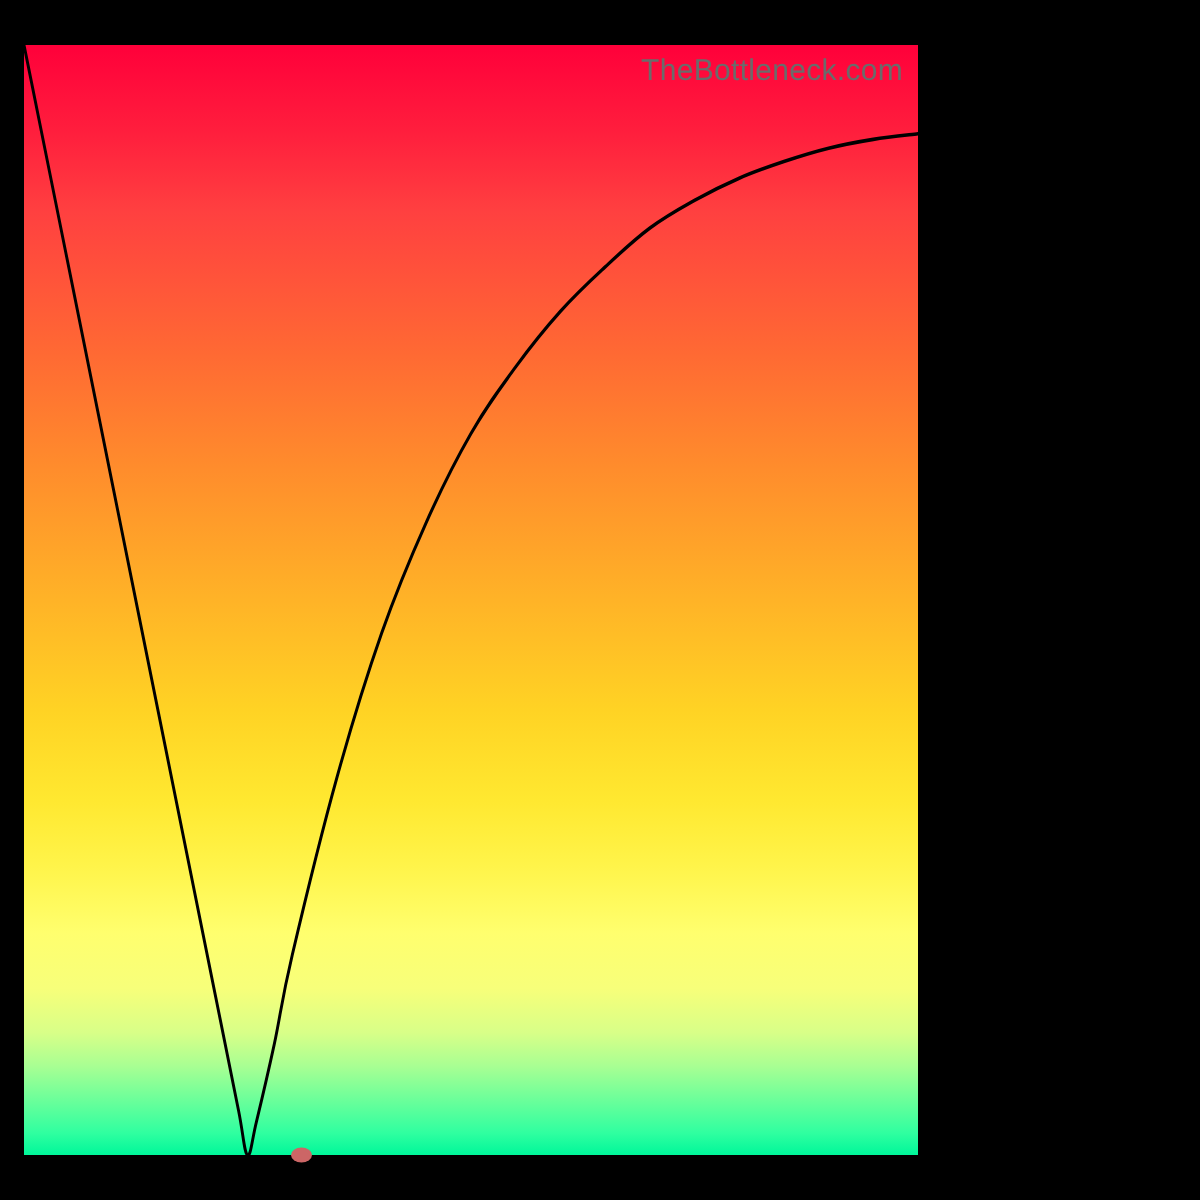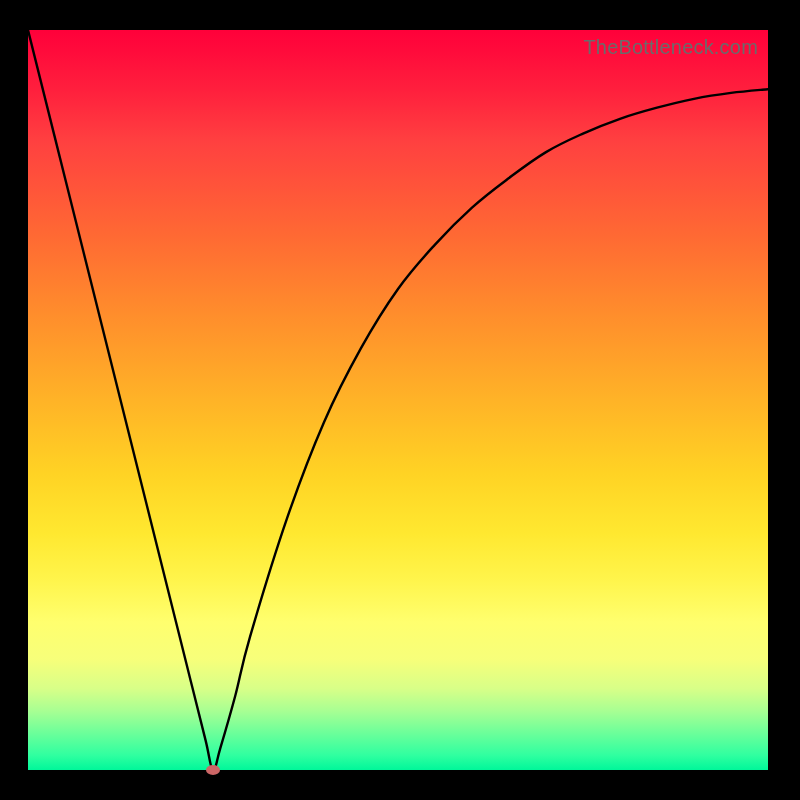--- a/index.html
+++ b/index.html
@@ -5,23 +5,23 @@
   * { margin: 0; padding: 0; box-sizing: border-box; }
   html, body { width: 800px; height: 800px; overflow: hidden; background: #000; }
   .frame {
     position: relative;
     width: 800px;
     height: 800px;
     background: #000;
   }
   .plot {
     position: absolute;
-    left: 28px;
+    left: 16px;
     top: 30px;
-    width: 740px;
+    width: 596px;
     height: 740px;
     background: linear-gradient(to bottom,
       #ff003a 0%,
       #ff1f3d 8%,
       #ff4040 15%,
       #ff6a33 28%,
       #ff8c2c 38%,
       #ffb327 50%,
       #ffd324 60%,
       #ffe830 68%,

